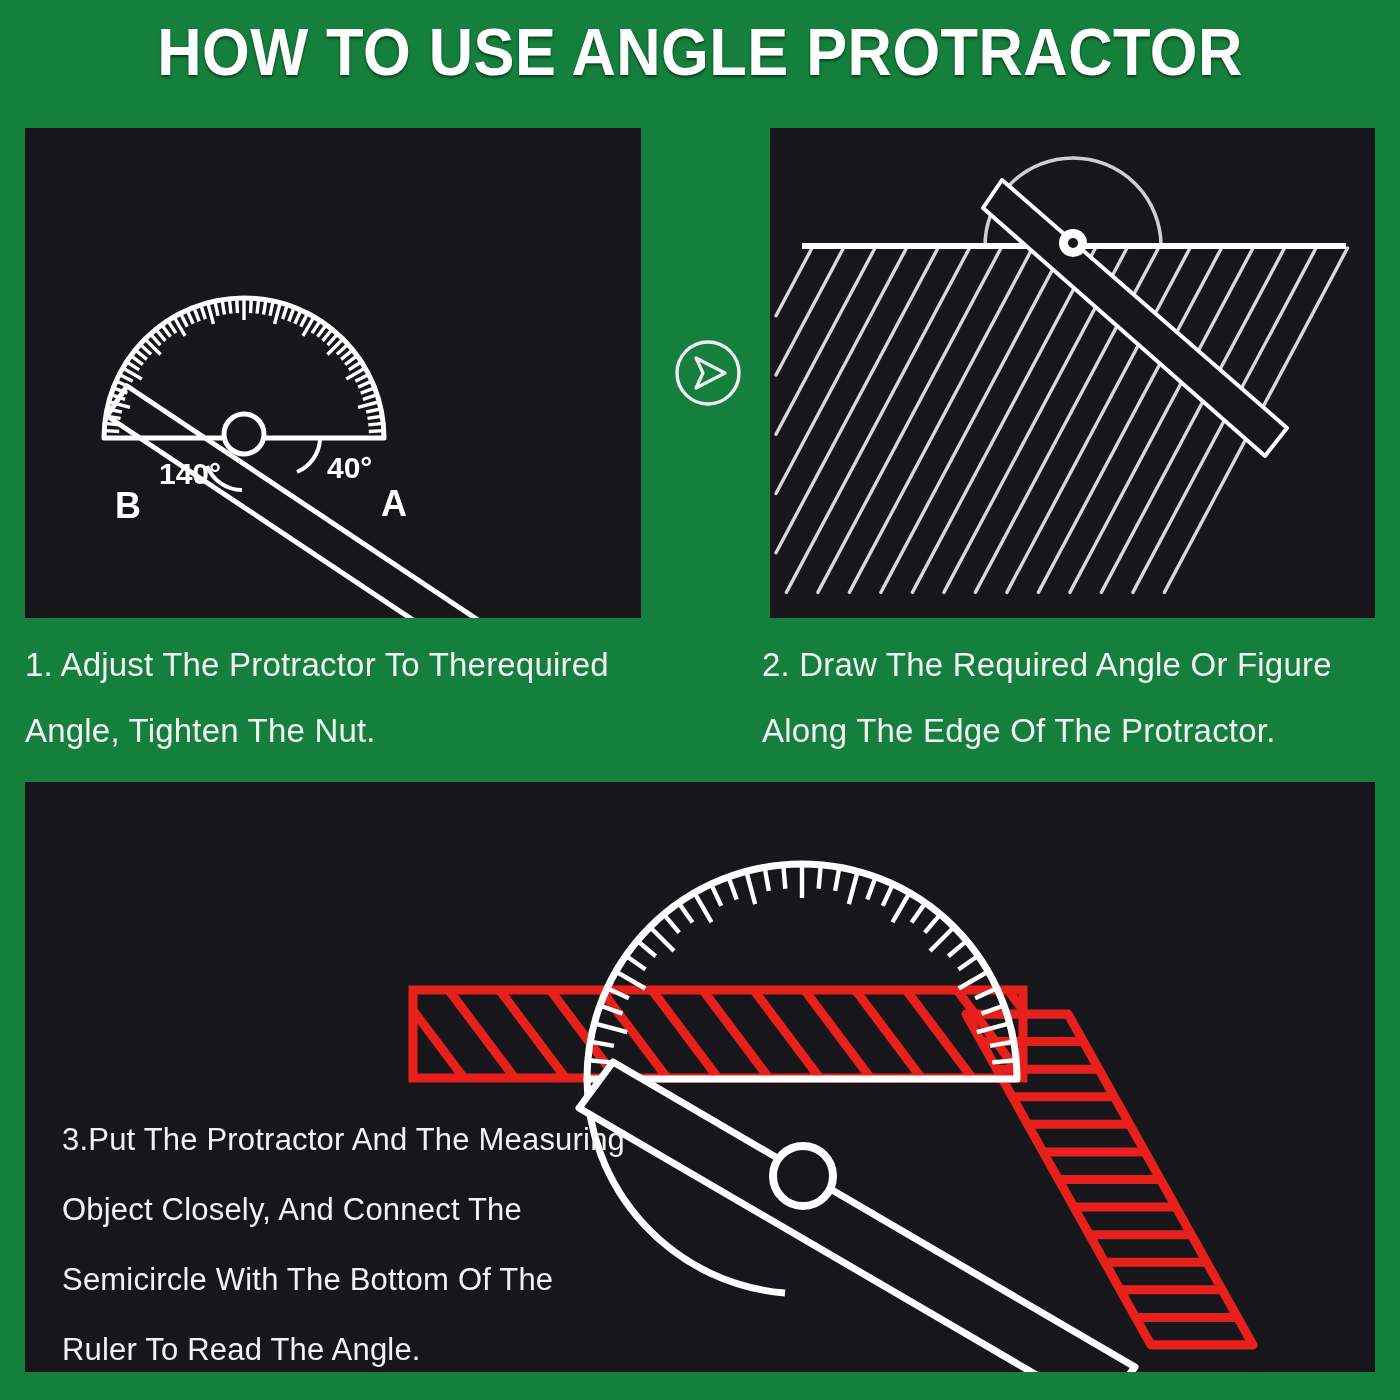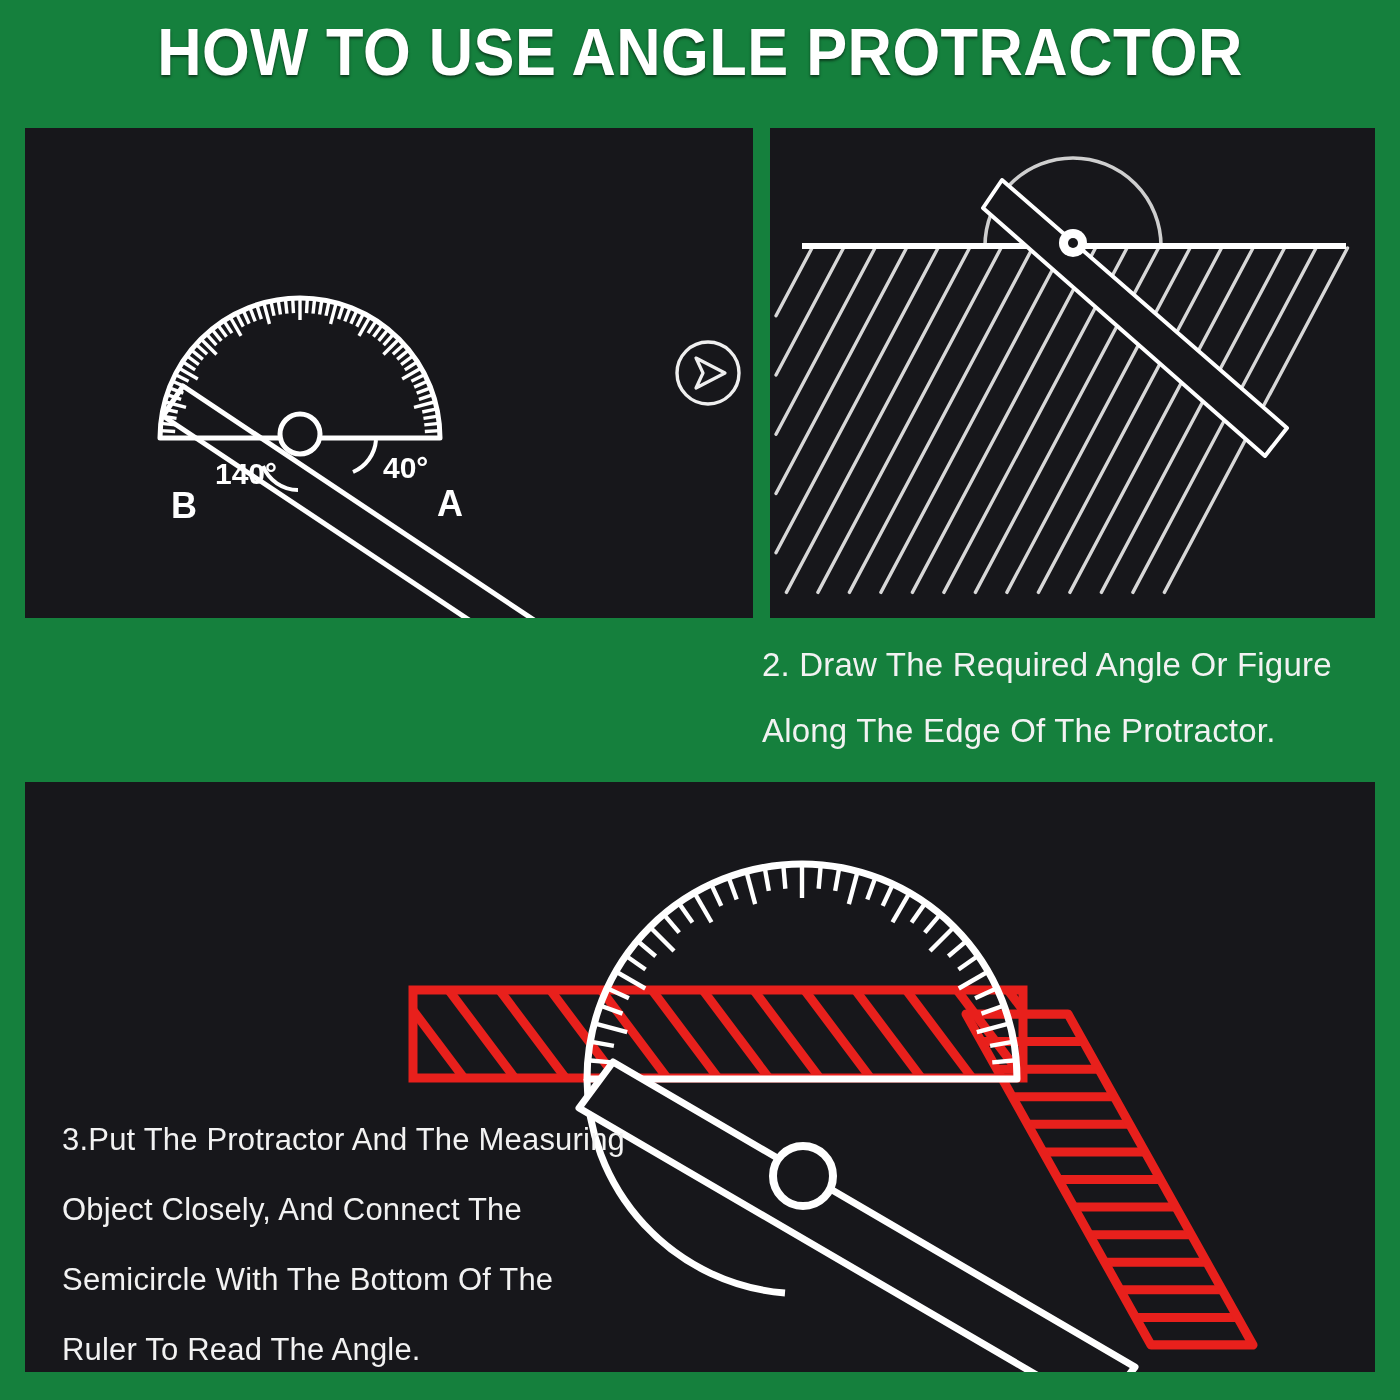--- a/index.html
+++ b/index.html
@@ -39,21 +39,21 @@
     white-space: nowrap;
     text-shadow: 0 2px 3px rgba(0,0,0,0.55);
   }
 
   
   .panel {
     position: absolute;
     background: #17171b;
     overflow: hidden;
   }
-  #panel1 { left: 25px;  top: 128px; width: 728px; height: 490px; }
+  #panel1 { left: 25px;  top: 128px; width: 616px; height: 490px; }
   #panel2 { left: 770px; top: 128px; width: 605px; height: 490px; }
   #panel3 { left: 25px;  top: 782px; width: 1350px; height: 590px; }
 
   .panel svg { display: block; width: 100%; height: 100%; }
 
   
   .caption {
     position: absolute;
     color: #f2f2f2;
     font-family: "Liberation Sans", sans-serif;
@@ -313,20 +313,22 @@
           <line x1="991.1818600897253" y1="278.26151530925347" x2="967.2731873355234" y2="280.3532531351973"></line>
           <line x1="992" y1="297" x2="958" y2="297"></line>
         </g>
 
       <path d="M 588 280 L 1110 585 L 1075 630 L 554 326 Z" fill="#17171b" stroke="#ffffff" stroke-width="7" stroke-linejoin="round"></path>
 
       <circle cx="778" cy="394" r="30" fill="#17171b" stroke="#ffffff" stroke-width="8"></circle>
     </svg>
   </div>
 
+  <div class="caption" id="caption1">1. Adjust The Protractor To Therequired
+Angle, Tighten The Nut.</div>
   <div class="caption" id="caption2">2. Draw The Required Angle Or Figure
 Along The Edge Of The Protractor.</div>
   <div class="caption" id="caption3">3.Put The Protractor And The Measuring
 Object Closely, And Connect The
 Semicircle With The Bottom Of The
 Ruler To Read The Angle.</div>
 
 </div>
 
 </body></html>

